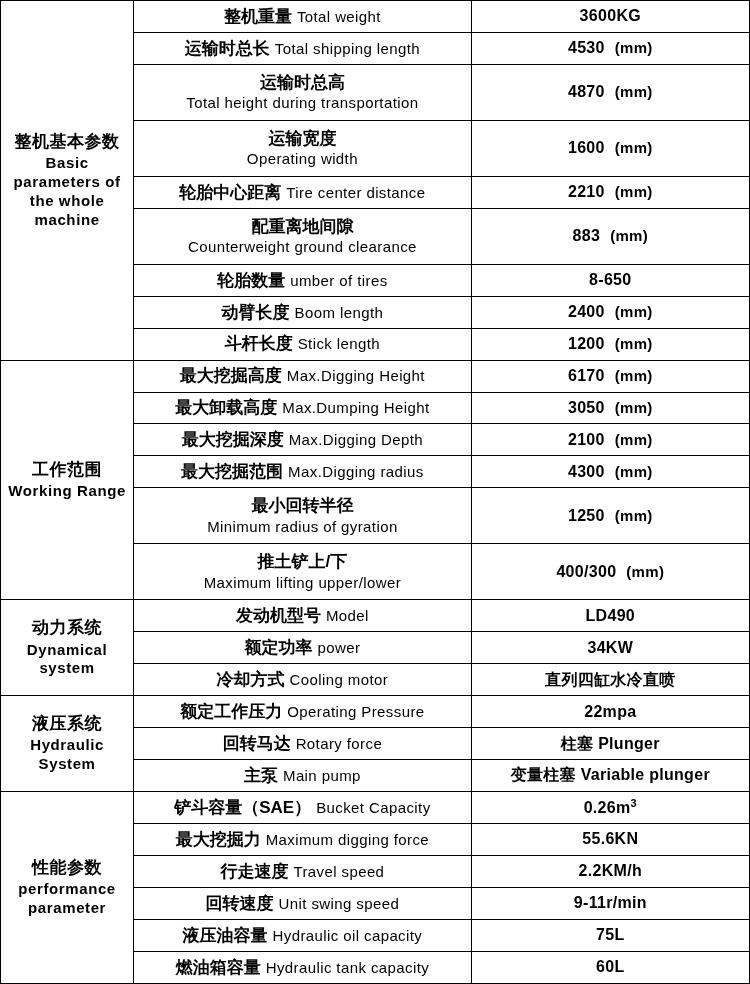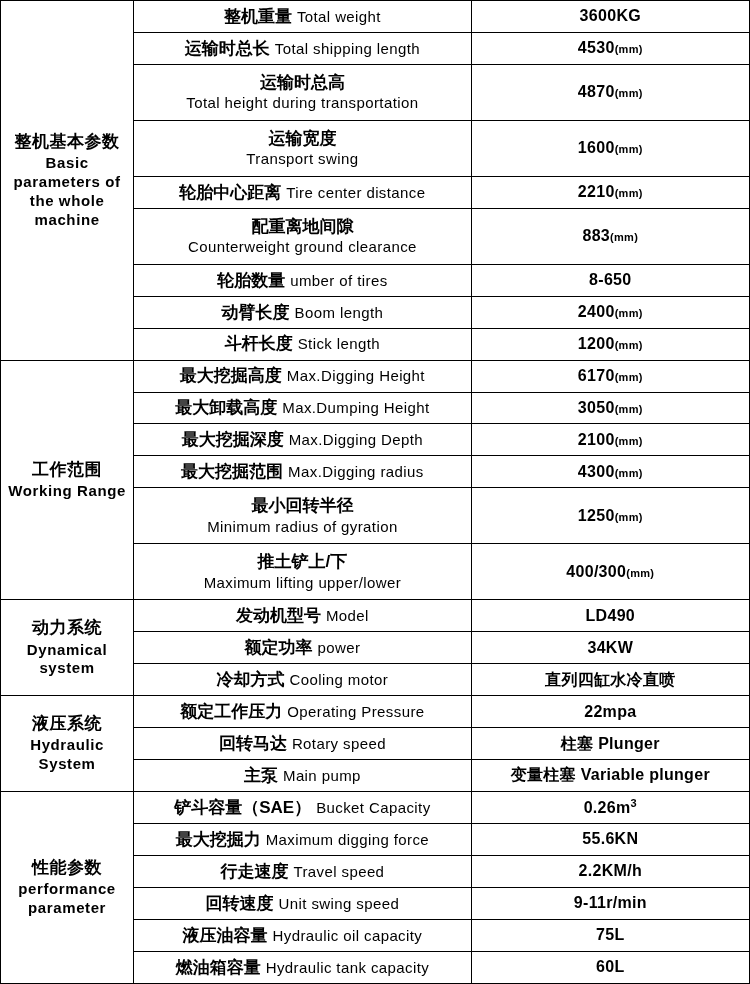--- a/index.html
+++ b/index.html
@@ -71,22 +71,23 @@
   }
   .item-cell.inline .cn { display: inline; }
   .item-cell.inline .en { display: inline; margin-left: 5px; }
 
   .value-cell {
     font-size: 16px;
     font-weight: bold;
     letter-spacing: 0.3px;
   }
   .value-cell .unit {
-    font-size: 11px;
-    font-weight: bold;
+    font-size: 15px;
+    font-weight: bold;
+    padding-left: 10px;
   }
   .value-cell sup {
     font-size: 11px;
     vertical-align: super;
   }
 </style>
 </head>
 <body>
 
 <table class="spec">
@@ -111,21 +112,21 @@
       <tr>
         <td class="item-cell stacked">
           <span class="cn">运输时总高</span>
           <span class="en">Total height during transportation</span>
         </td>
         <td class="value-cell"><span>4870</span><span class="unit">(mm)</span></td>
       </tr>
       <tr>
         <td class="item-cell stacked">
           <span class="cn">运输宽度</span>
-          <span class="en">Transport swing</span>
+          <span class="en">Operating width</span>
         </td>
         <td class="value-cell"><span>1600</span><span class="unit">(mm)</span></td>
       </tr>
       <tr>
         <td class="item-cell inline"><span class="cn">轮胎中心距离</span><span class="en">Tire center distance</span></td>
         <td class="value-cell"><span>2210</span><span class="unit">(mm)</span></td>
       </tr>
       <tr>
         <td class="item-cell stacked">
           <span class="cn">配重离地间隙</span>
@@ -197,21 +198,21 @@
       </tr>
       <tr>
         <td class="group-cell" rowspan="3">
           <span class="cn">液压系统</span>
           <span class="en">Hydraulic System</span>
         </td>
         <td class="item-cell inline"><span class="cn">额定工作压力</span><span class="en">Operating Pressure</span></td>
         <td class="value-cell"><span>22mpa</span></td>
       </tr>
       <tr>
-        <td class="item-cell inline"><span class="cn">回转马达</span><span class="en">Rotary speed</span></td>
+        <td class="item-cell inline"><span class="cn">回转马达</span><span class="en">Rotary force</span></td>
         <td class="value-cell"><span>柱塞 Plunger</span></td>
       </tr>
       <tr>
         <td class="item-cell inline"><span class="cn">主泵</span><span class="en">Main pump</span></td>
         <td class="value-cell"><span>变量柱塞 Variable plunger</span></td>
       </tr>
       <tr>
         <td class="group-cell" rowspan="6">
           <span class="cn">性能参数</span>
           <span class="en">performance parameter</span>

